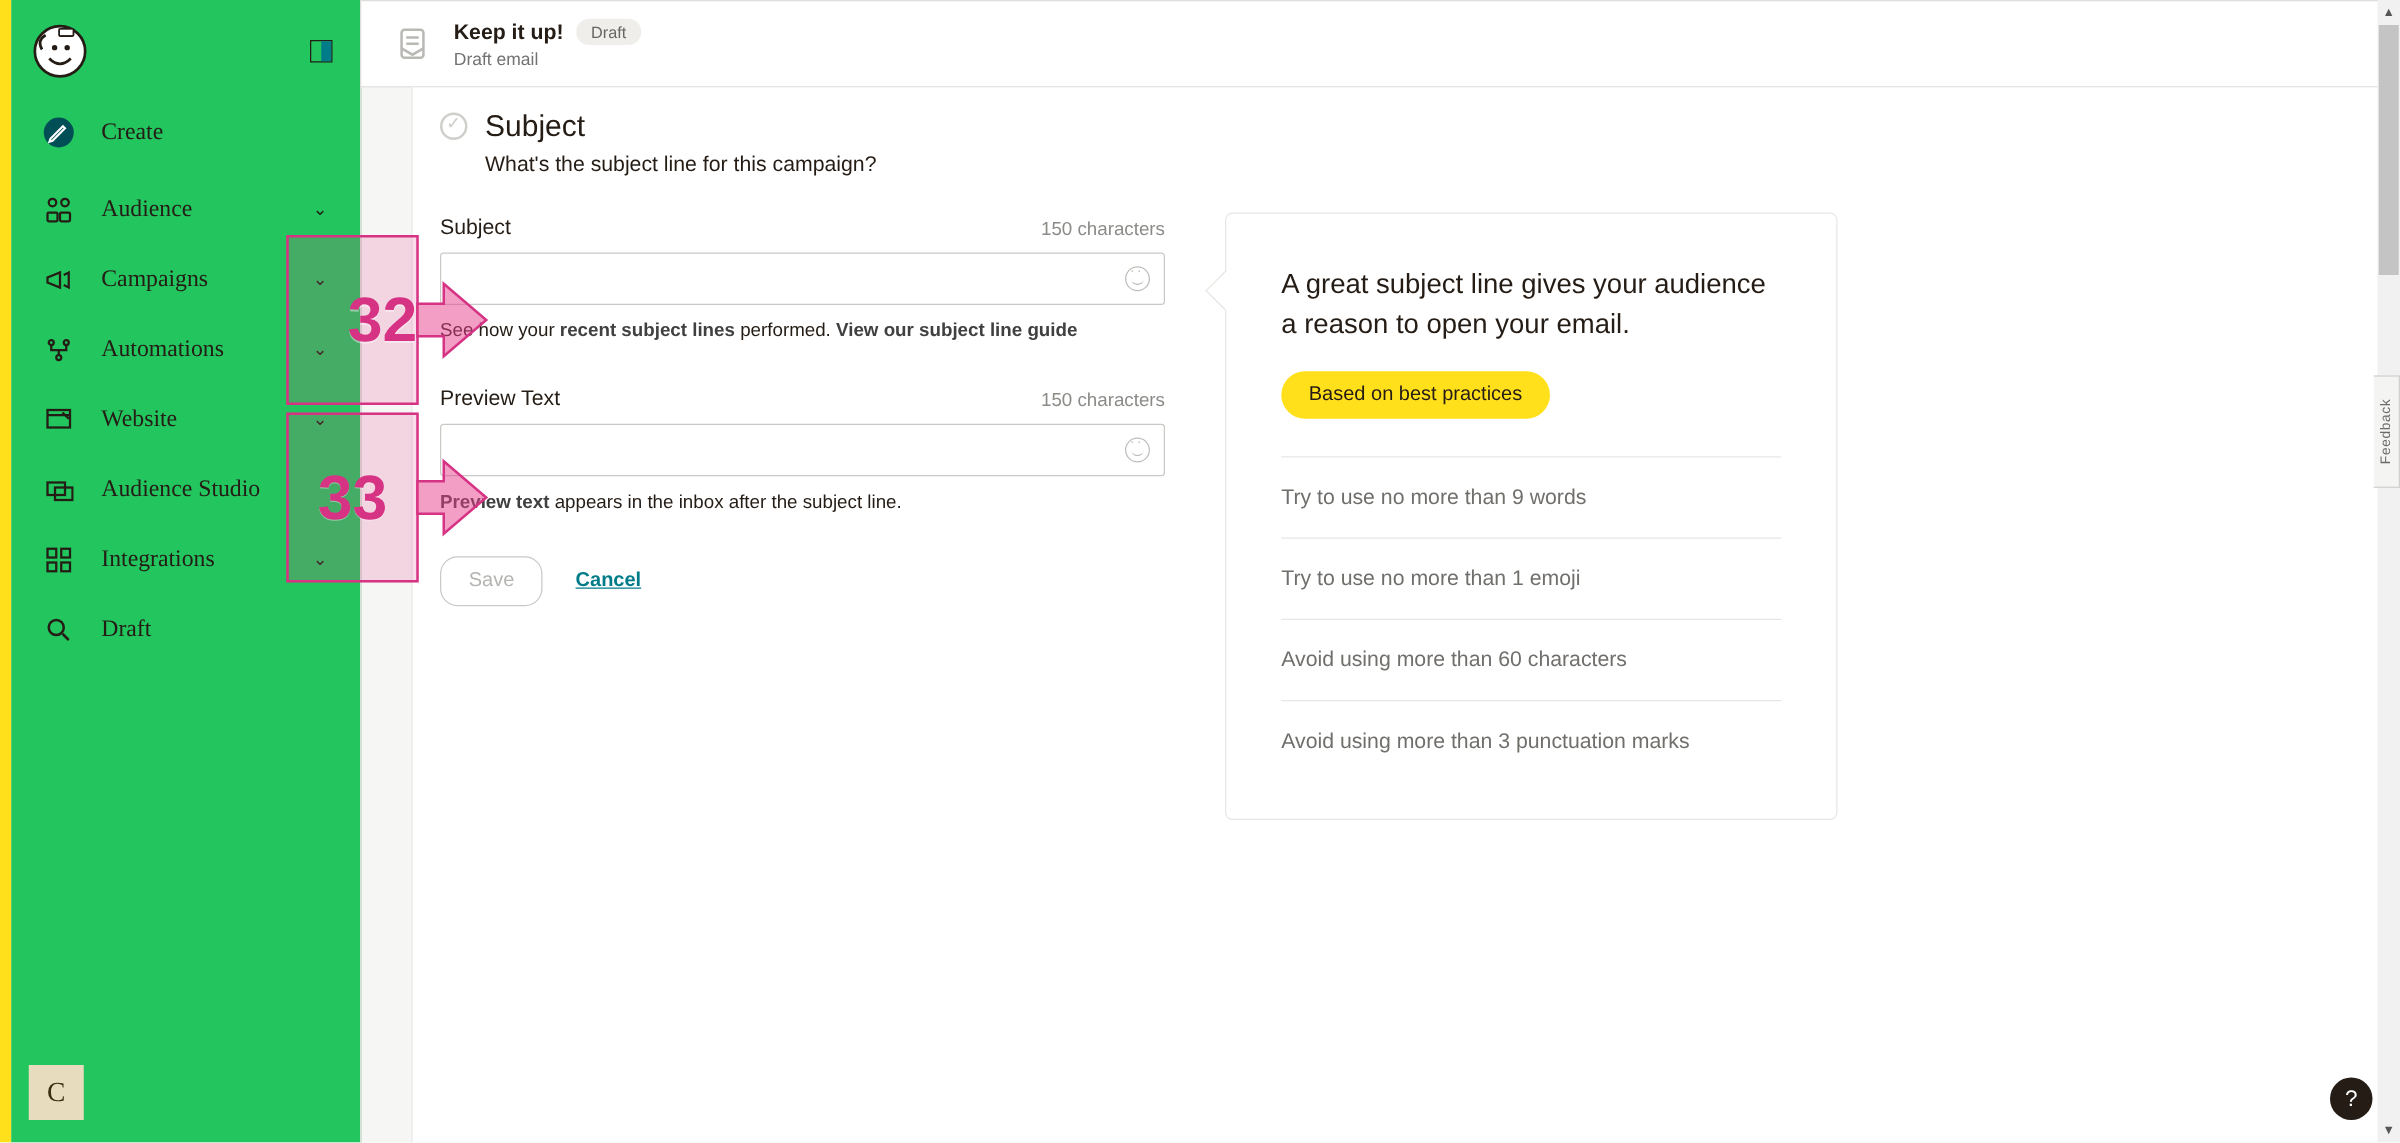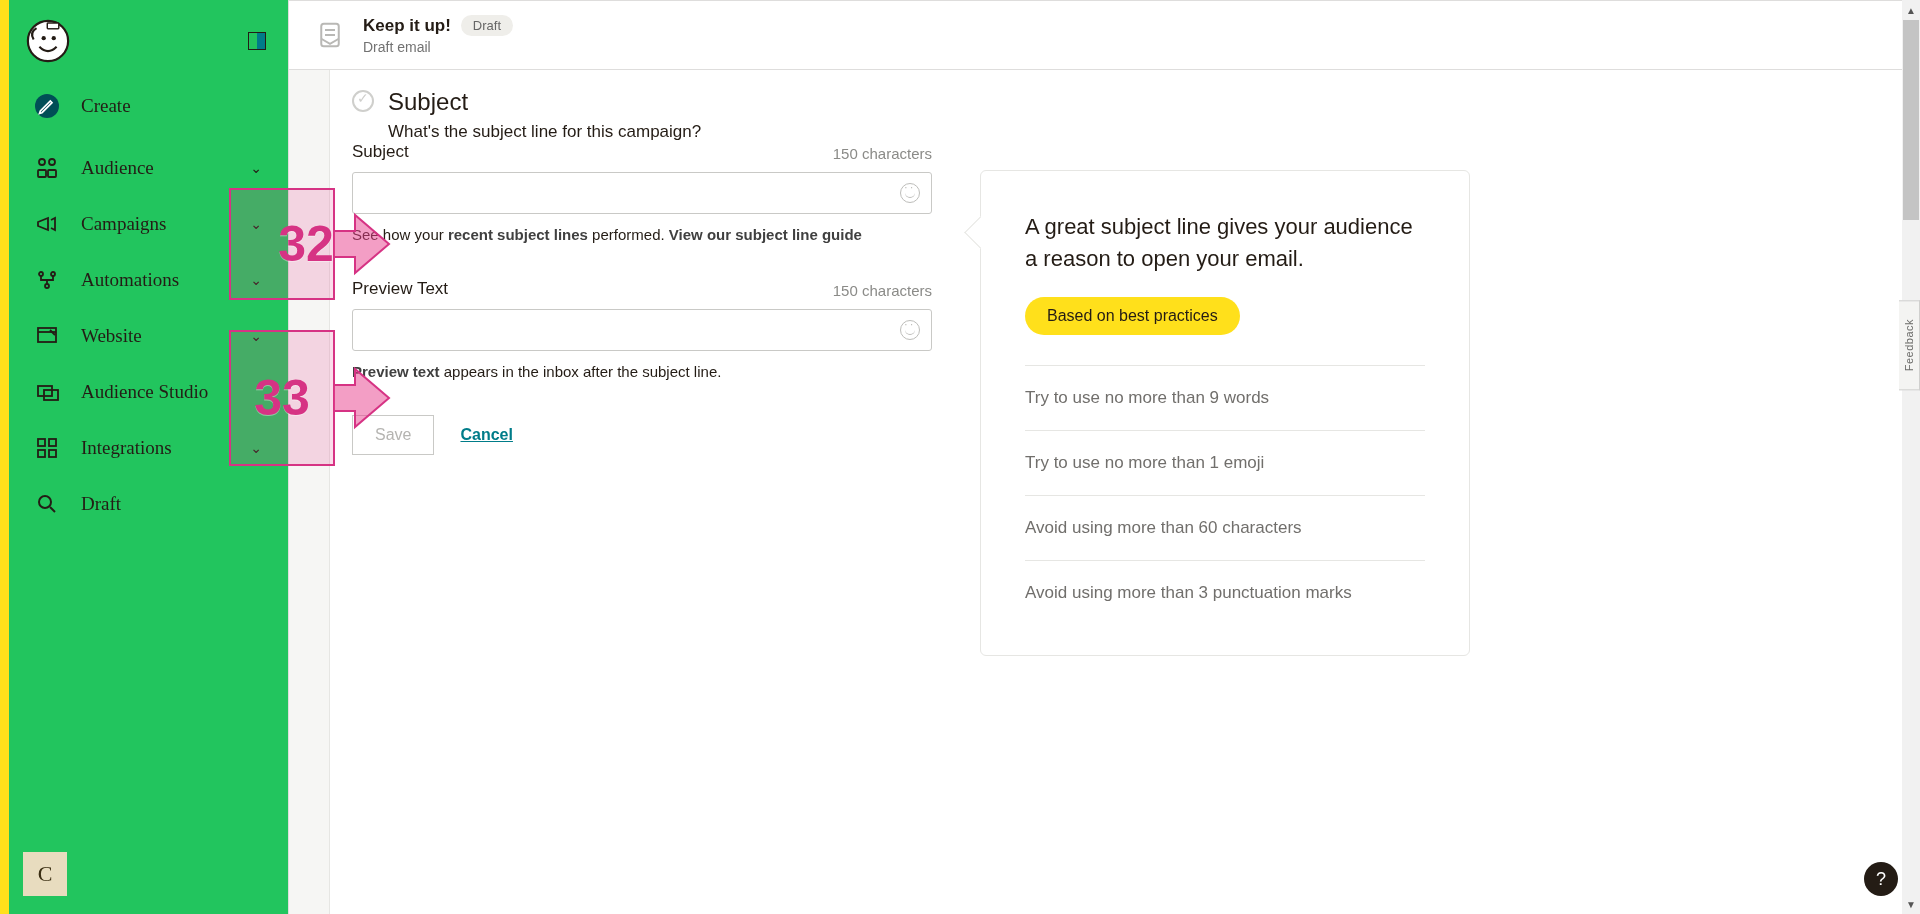--- a/index.html
+++ b/index.html
@@ -38,36 +38,36 @@
   .btn + .btn { }
   
   .content-scroll { flex:1; overflow:hidden; position:relative; background:#fff; border-left:1px solid #e6e6e3; margin-left:40px; }
   .content-inner { padding:18px 60px 40px 22px; display:flex; gap:48px; }
 
   .left-col { flex:1; max-width:580px; }
   .section-title-row { display:flex; align-items:flex-start; gap:14px; margin-bottom:6px; }
   .check-circle { width:22px; height:22px; border:2px solid #cfcfcc; border-radius:50%; position:relative; margin-top:2px; flex-shrink:0; }
   .check-circle::after { content:"✓"; position:absolute; left:3px; top:-2px; font-size:14px; color:#cfcfcc; }
   .section-title { font-size:24px; }
-  .section-sub { font-size:17px; margin-left:36px; }
+  .section-sub { font-size:17px; margin-left:36px; margin-bottom:30px; }
 
   .field-block { margin-left:0; margin-bottom:32px; }
   .field-header { display:flex; justify-content:space-between; align-items:flex-end; margin-bottom:10px; }
   .field-label { font-size:17px; font-weight:500; }
   .char-count { font-size:15px; color:#8b8b88; }
   .text-input-wrap { position:relative; }
   .text-input { width:100%; height:42px; border:1px solid #c9c9c6; border-radius:3px; padding:0 44px 0 12px; font-size:15px; }
   .emoji-icon { position:absolute; right:12px; top:50%; transform:translateY(-50%); width:20px; height:20px; border:1.5px solid #bdbdba; border-radius:50%; }
   .emoji-icon::before { content:"··"; position:absolute; left:3px; top:-3px; font-size:11px; letter-spacing:2px; color:#bdbdba; }
   .emoji-icon::after { content:""; position:absolute; left:4px; right:4px; bottom:4px; height:5px; border-bottom:1.5px solid #bdbdba; border-radius:0 0 8px 8px; }
   .helper { font-size:15px; margin-top:10px; line-height:1.5; }
   .helper a, .teal-link { color:#404040; font-weight:600; text-decoration:none; }
   .teal-link-u { color:#007c89; font-weight:600; text-decoration:underline; cursor:pointer; }
   .action-row { display:flex; align-items:center; gap:26px; margin-top:30px; }
-  .btn-save { font-size:16px; padding:10px 22px; border:1px solid #c9c9c6; border-radius:0; background:#fff; color:#b5b4b1; }
+  .btn-save { font-size:16px; padding:10px 22px; border:1px solid #c9c9c6; border-radius:14px; background:#fff; color:#b5b4b1; }
 
   
   .tips-panel { width:490px; border:1px solid #e6e6e3; border-radius:6px; margin-top:82px; padding:40px 44px 30px; background:#fff; position:relative; }
   .tips-panel::before { content:""; position:absolute; left:-12px; top:50px; width:22px; height:22px; background:#fff; border-left:1px solid #e6e6e3; border-bottom:1px solid #e6e6e3; transform:rotate(45deg); }
   .tips-headline { font-size:22px; line-height:1.45; margin-bottom:22px; }
   .tips-pill { display:inline-block; background:#ffe01b; padding:10px 22px; border-radius:24px; font-size:16px; margin-bottom:30px; }
   .tip-row { font-size:17px; color:#716f6c; padding:22px 0; border-top:1px solid #e6e6e3; }
   .tip-row:first-of-type { border-top:1px solid #e6e6e3; }
 
   
@@ -277,21 +277,21 @@
   <div class="vscroll">
     <div class="arrow">▲</div>
     <div class="thumb"></div>
     <div class="arrow arrow-bottom">▼</div>
   </div>
 
   <div class="feedback-tab">Feedback</div>
   <div class="help-fab">?</div>
 
   <div class="annot annot-wrap" style="left:-60px; top:188px;">
-    <div class="annot-box" style="width:106px; height:112px;padding-left:48px;">
+    <div class="annot-box" style="width:106px; height:136px;padding-left:48px;">
       <span class="annot-num">32</span>
     </div>
     <svg class="annot-arrow-svg" width="58" height="70" viewBox="0 0 58 70">
       <polygon points="0,22 22,22 22,6 56,35 22,64 22,48 0,48" fill="rgba(232,62,140,0.5)" stroke="#d63384" stroke-width="2"></polygon>
     </svg>
   </div>
   <div class="annot annot-wrap" style="left:-60px; top:330px;">
     <div class="annot-box" style="width:106px; height:136px;">
       <span class="annot-num">33</span>
     </div>

